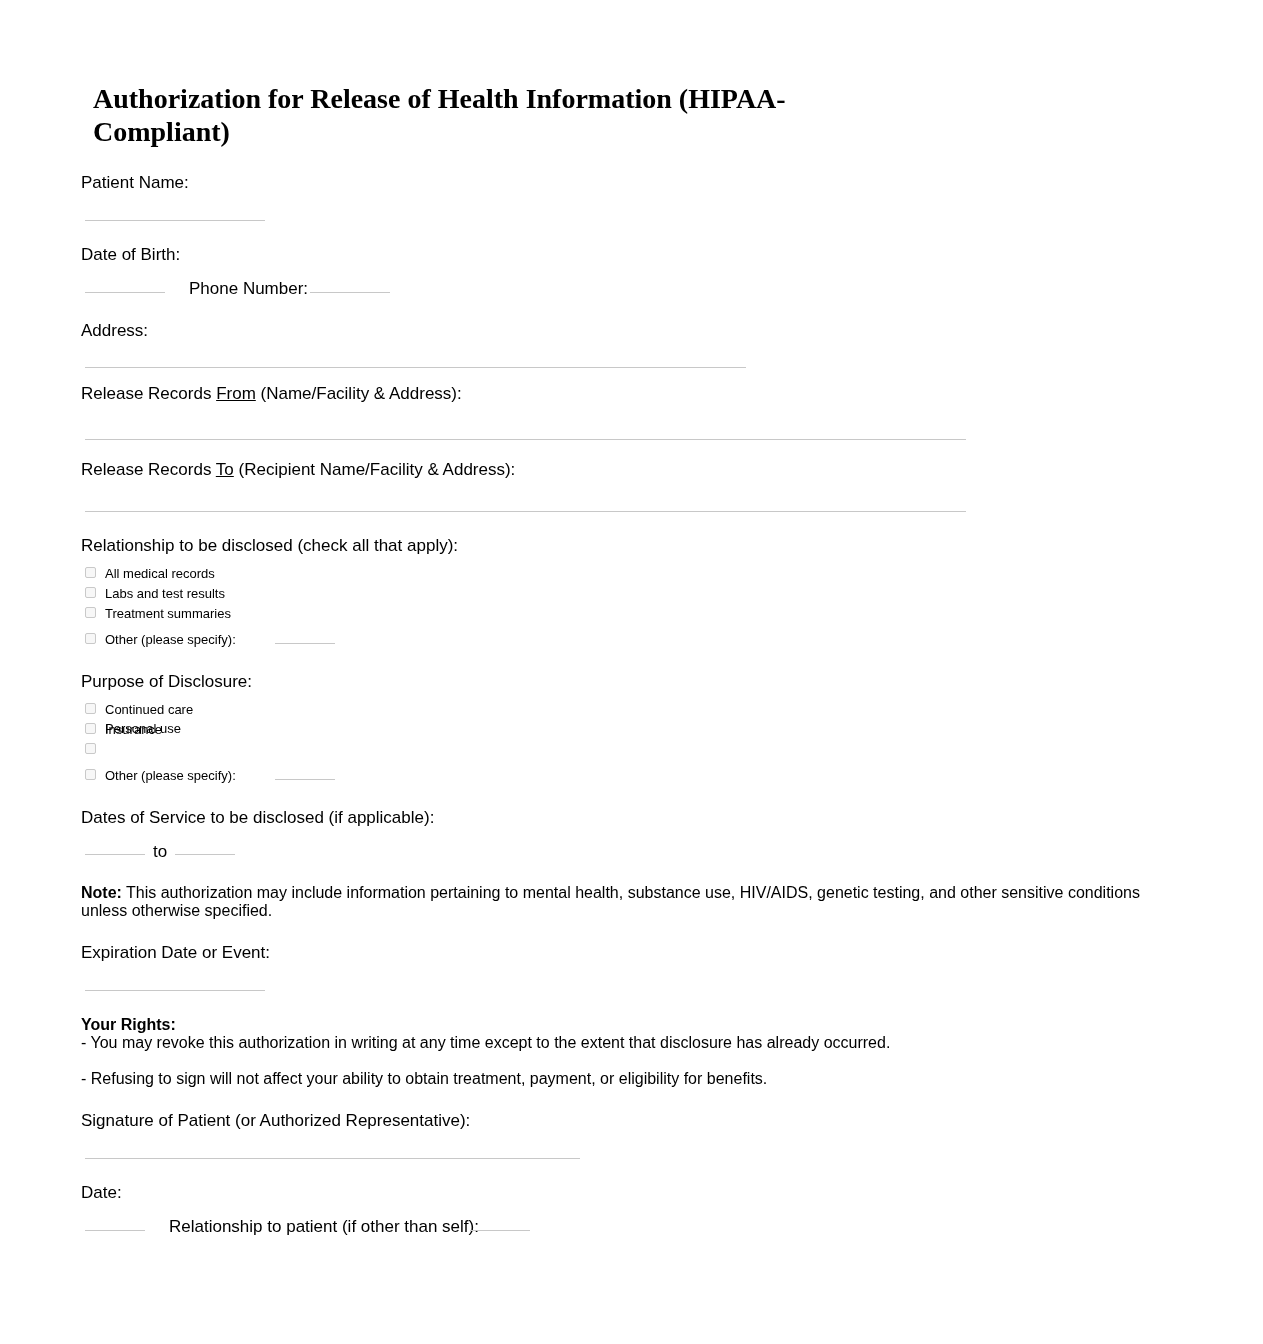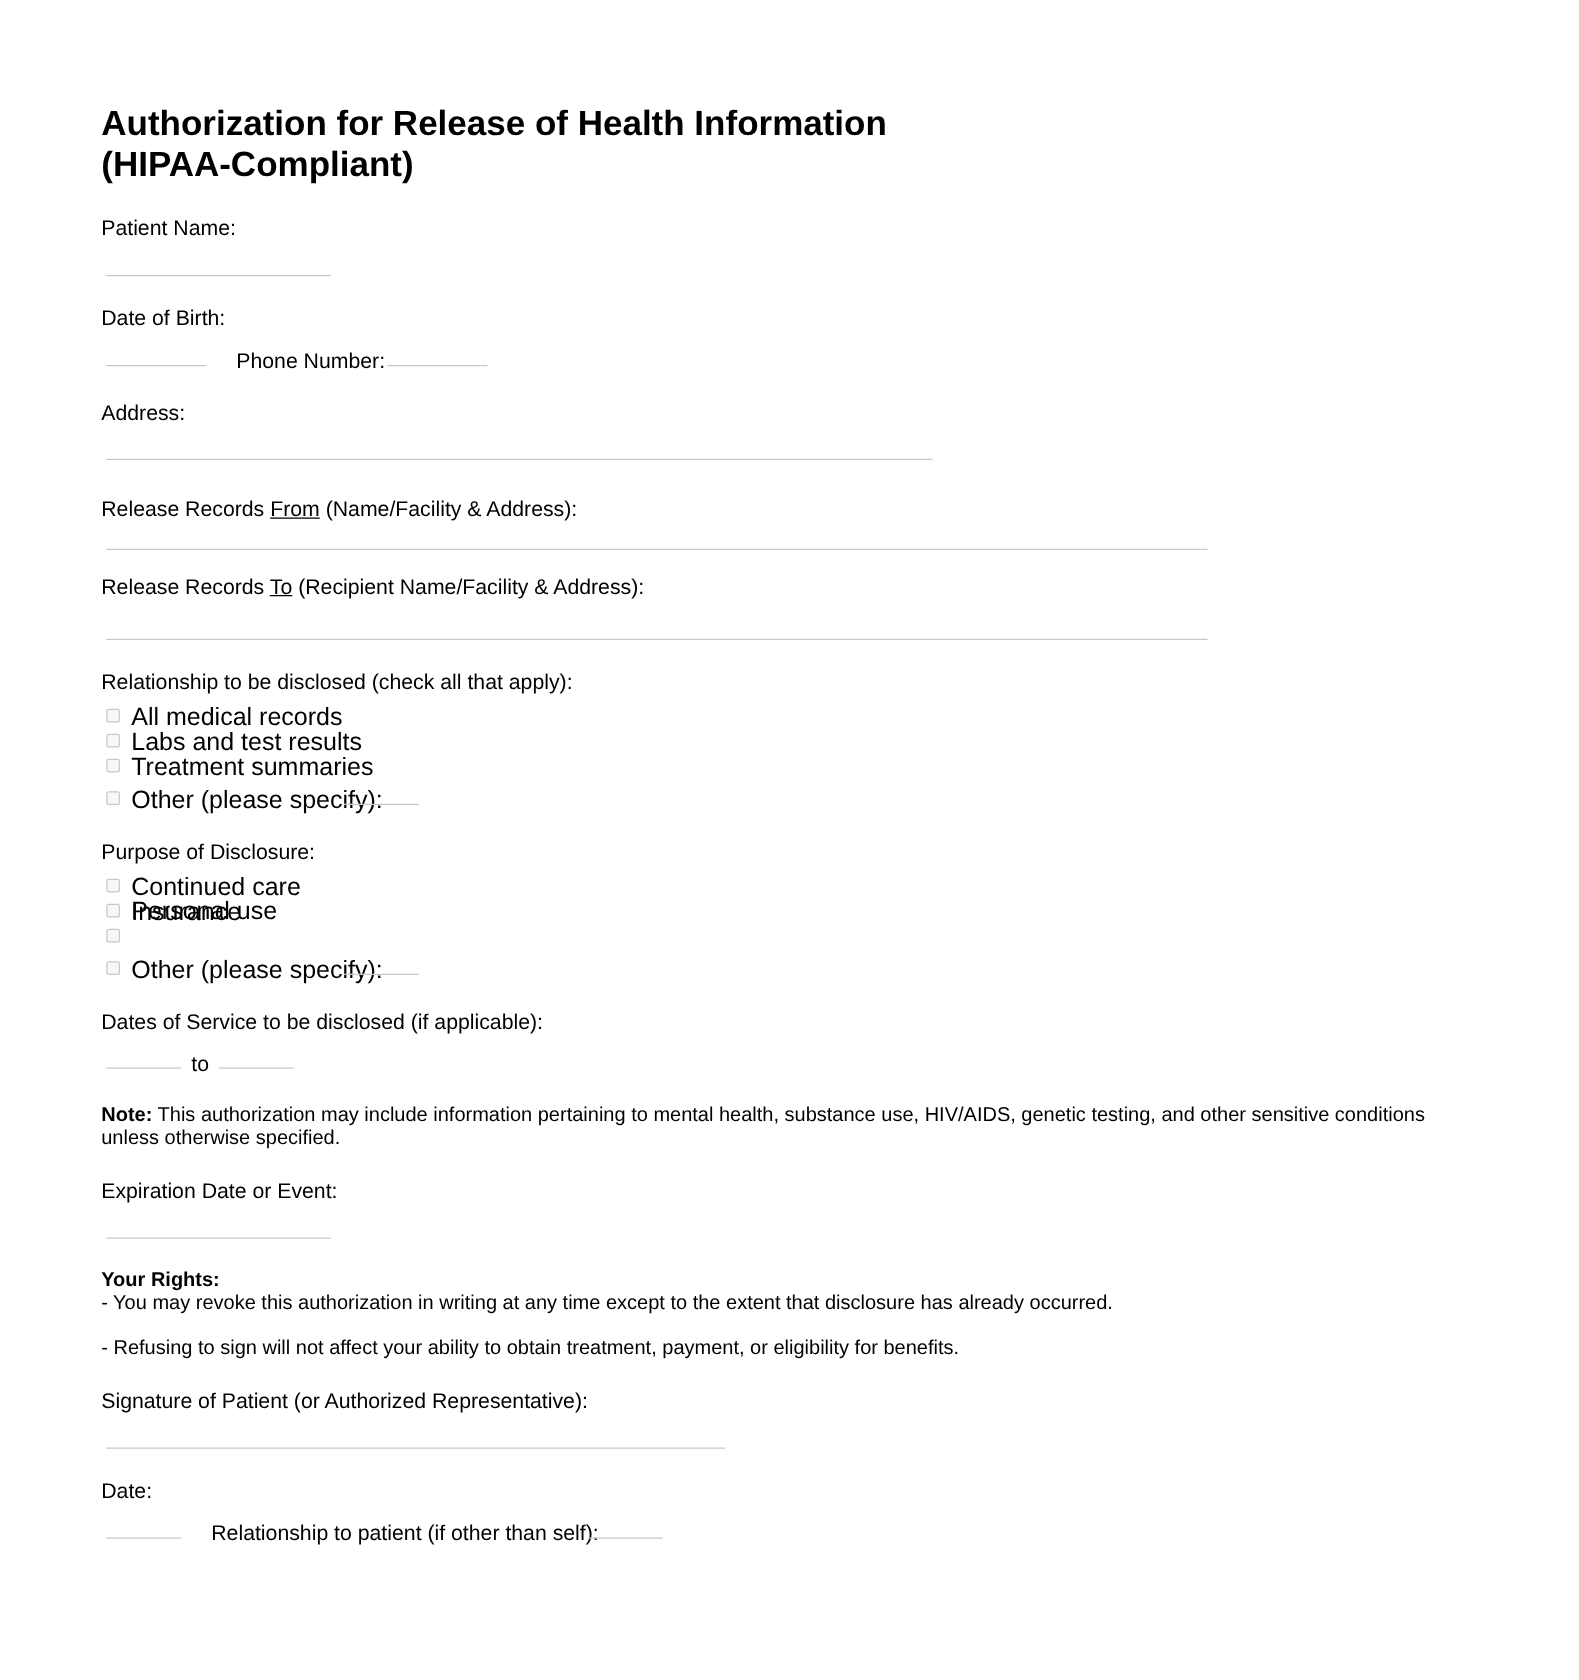--- a/index.html
+++ b/index.html
@@ -2,36 +2,36 @@
 <html><head>
   <meta charset="utf-8">
   <style>
     html, body { margin: 0; padding: 0; background: #ffffff; }
     body {
       width: 1263px; height: 1344px; position: relative; overflow: hidden;
       font-family: "Liberation Sans", sans-serif; color: #000; font-size: 16px;
     }
     .page { position: absolute; left: 81px; top: 0; width: 1100px; }
     h1 {
-      position: absolute; left: 0; top: 82px; margin: 0;
-      font-size: 28px; font-weight: bold; line-height: 33px; width: 700px;
+      position: absolute; left: 12px; top: 82px; margin: 0;
+      font-size: 28px; font-weight: bold; line-height: 33px; width: 700px; font-family: Liberation Serif, serif;
     }
     .label { position: absolute; left: 0; font-size: 17px; line-height: 18px; white-space: nowrap; }
     .line {
       position: absolute; height: 0; border: none;
       border-bottom: 1px solid #c8c8c8; background: transparent;
       padding: 0; margin: 0; outline: none;
     }
     .u { text-decoration: underline; }
     .cb {
       position: absolute; left: 4px; width: 11px; height: 11px;
       border: 1px solid #c9c9c9; border-radius: 2px; background: #f7f7f7;
       box-sizing: border-box;
     }
-    .cbl { position: absolute; left: 24px; font-size: 20px; line-height: 18px; white-space: nowrap; text-align: right; }
+    .cbl { position: absolute; left: 24px; font-size: 13px; line-height: 18px; white-space: nowrap; text-align: right; }
     .para { position: absolute; left: 0; font-size: 16px; line-height: 18px; width: 1100px; }
     b { font-weight: bold; }
   </style>
 </head>
 <body>
 
 <div class="page">
 
   <h1>Authorization for Release of Health Information (HIPAA-Compliant)</h1>
 
@@ -39,21 +39,21 @@
   <input class="line" style="left: 4px; top: 220px; width: 180px;" value="">
 
   <div class="label" style="top:246px">Date of Birth:</div>
   <input class="line" style="left: 4px; top: 292px; width: 80px;" value="">
   <div class="label" style="left:108px; top:280px">Phone Number:</div>
   <input class="line" style="left: 229px; top: 292px; width: 80px;" value="">
 
   <div class="label" style="top:322px">Address:</div>
   <input class="line" style="left: 4px; top: 367px; width: 661px;" value="">
 
-  <div class="label" style="top:399px"><span>Release Records </span><span class="u">From</span><span> (Name/Facility &amp; Address):</span></div>
+  <div class="label" style="top:385px"><span>Release Records </span><span class="u">From</span><span> (Name/Facility &amp; Address):</span></div>
   <input class="line" style="left: 4px; top: 439px; width: 881px;" value="">
 
   <div class="label" style="top:461px"><span>Release Records </span><span class="u">To</span><span> (Recipient Name/Facility &amp; Address):</span></div>
   <input class="line" style="left: 4px; top: 511px; width: 881px;" value="">
 
   <div class="label" style="top:537px">Relationship to be disclosed (check all that apply):</div>
   <div class="cb" style="top:567px"></div>
   <div class="cbl" style="top:565px">All medical records</div>
   <div class="cb" style="top:587px"></div>
   <div class="cbl" style="top:585px">Labs and test results</div>

